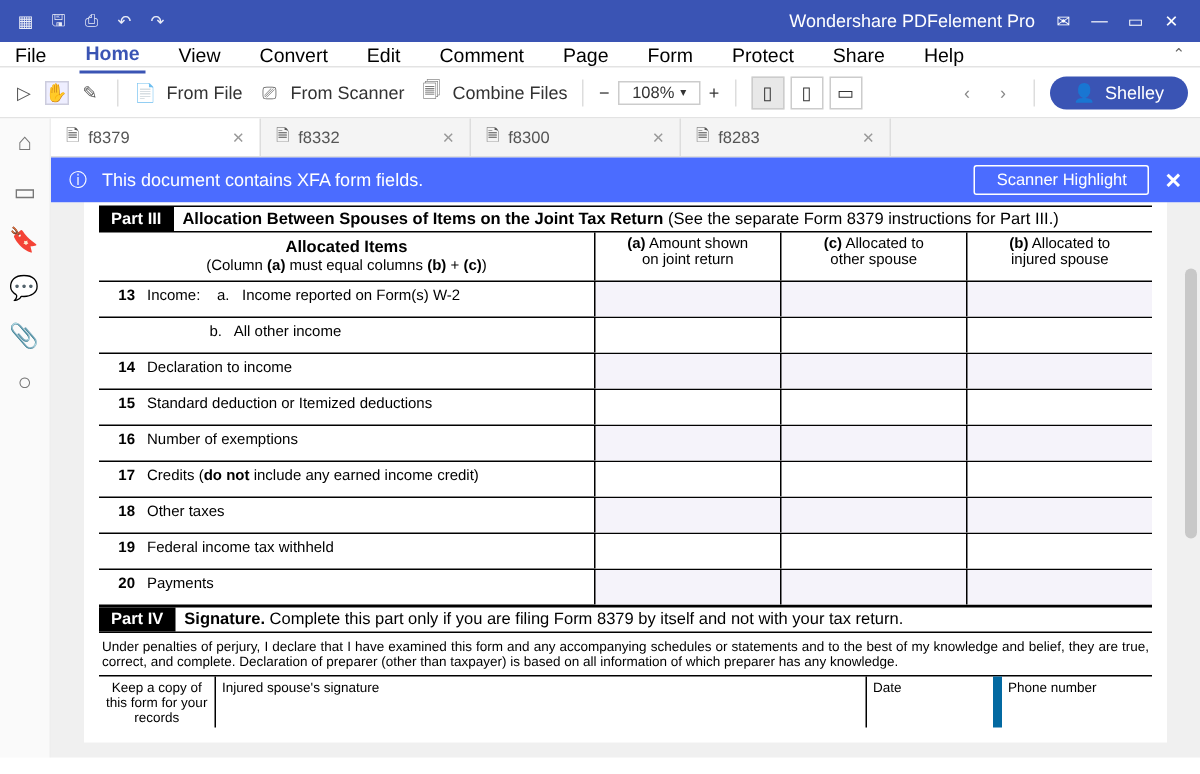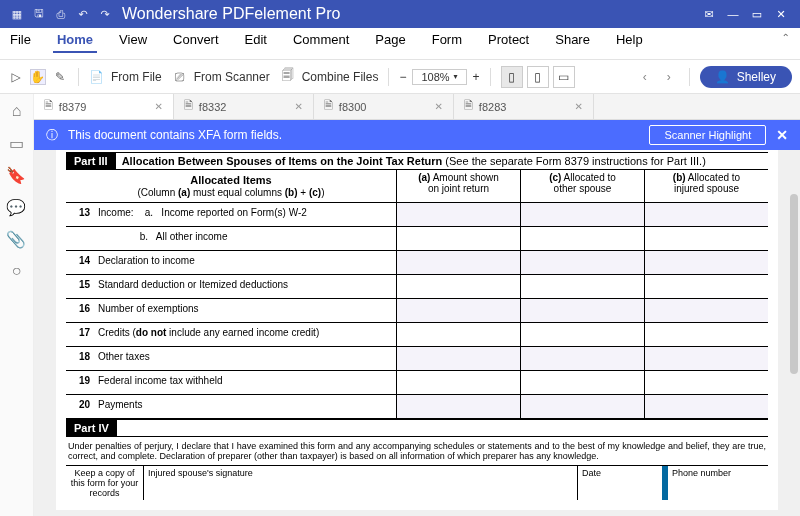--- a/index.html
+++ b/index.html
@@ -1,23 +1,23 @@
 <!DOCTYPE html>
 <html><head>
 <meta charset="utf-8">
 <style>
 *{box-sizing:border-box;margin:0;padding:0;font-family:"Segoe UI",Arial,sans-serif}
 body{width:800px;height:516px;overflow:hidden;background:#fff;position:relative}
 .titlebar{height:28px;background:#3a54b4;color:#fff;display:flex;align-items:center;font-size:11px}
 .titlebar .qicons{display:flex;gap:8px;padding:0 10px}
 .titlebar .qicons span{width:14px;height:14px;display:flex;align-items:center;justify-content:center;opacity:.9}
-.titlebar .title{flex:1;text-align:left;font-size:16px}
+.titlebar .title{flex:1;text-align:right;font-size:12px}
 .titlebar .winbtns{display:flex;gap:6px;padding:0 10px}
 .titlebar .winbtns span{width:18px;height:18px;display:flex;align-items:center;justify-content:center}
-.menubar{height:32px;display:flex;align-items:flex-start;padding:0 6px;gap:18px;font-size:13px;border-bottom:1px solid #e3e3e3}
+.menubar{height:17px;display:flex;align-items:center;padding:0 6px;gap:18px;font-size:13px;border-bottom:1px solid #e3e3e3}
 .menubar span{padding:4px 4px;cursor:pointer}
 .menubar .active{color:#3a54b4;border-bottom:2px solid #3a54b4;font-weight:600}
 .menubar .chev{margin-left:auto;font-size:10px;color:#666}
 .toolbar{height:34px;display:flex;align-items:center;padding:0 8px;gap:10px;font-size:12px;border-bottom:1px solid #e3e3e3;color:#333}
 .toolbar .grp{display:flex;align-items:center;gap:6px}
 .toolbar .sep{width:1px;height:18px;background:#ddd}
 .toolbar .ico{width:16px;height:16px;display:inline-flex;align-items:center;justify-content:center;color:#555}
 .toolbar .zoom{display:flex;align-items:center;gap:6px}
 .toolbar .zoombox{border:1px solid #ccc;padding:1px 8px;font-size:11px;display:flex;align-items:center;gap:4px}
 .toolbar .pagebtns{display:flex;gap:4px}
@@ -250,20 +250,21 @@
             <div class="row">
               <div class="num">20</div>
               <div class="desc" style="white-space:pre">Payments</div>
               <div class="cell "></div>
               <div class="cell "></div>
               <div class="cell "></div>
             </div>
           </div>
         <div class="partbar">
           <span class="partlbl">Part IV</span>
+          <span class="parttxt"><b>Signature.</b><span> Complete this part only if you are filing Form 8379 by itself and not with your tax return.</span></span>
         </div>
         <div class="sig">Under penalties of perjury, I declare that I have examined this form and any accompanying schedules or statements and to the best of my knowledge and belief, they are true, correct, and complete. Declaration of preparer (other than taxpayer) is based on all information of which preparer has any knowledge.</div>
         <div class="sigtbl">
           <div class="s1">Keep a copy of this form for your records</div>
           <div class="s2">Injured spouse's signature</div>
           <div class="s3">Date</div>
           <div class="s4">Phone number</div>
         </div>
       </div>
     </div>

